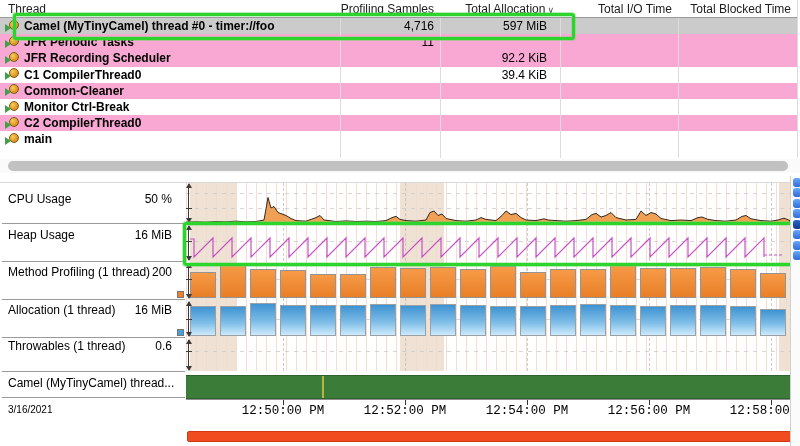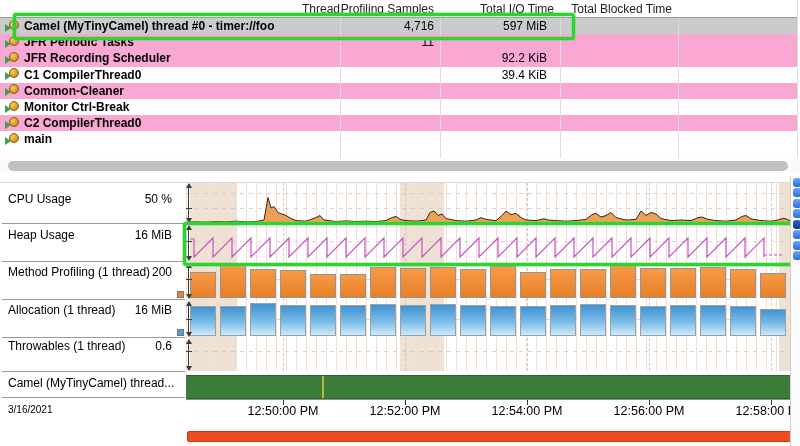--- a/index.html
+++ b/index.html
@@ -5,21 +5,21 @@
   html,body{margin:0;padding:0;background:#fff;}
   #app{position:relative;width:800px;height:446px;overflow:hidden;
        font-family:"Liberation Sans",sans-serif;font-size:12px;color:#000;background:#fff;}
 
   
   .table-panel{position:absolute;left:0;top:0;width:800px;height:174px;background:#fff;}
   .thead{position:absolute;left:0;top:0;width:797px;height:17px;display:grid;
          grid-template-columns:340px 100px 120px 118px 119px;align-items:center;
          border-bottom:1px solid #9b9b9b;background:#fff;z-index:2;}
   .thead .hc{white-space:nowrap;overflow:hidden;color:#1c1c1c;}
-  .hc.left{padding-left:8px;text-align:right;}
+  .hc.left{padding-left:8px;text-align:left;}
   .hc.right{padding-right:6px;text-align:right;}
   .sort-chevron{font-size:9px;color:#444;margin-left:2px;}
   .tbody{position:absolute;left:0;top:18px;width:797px;height:140px;overflow:hidden;}
   .trow{display:grid;grid-template-columns:340px 100px 120px 118px 119px;height:16.2px;
         align-items:center;background:#fff;}
   .trow.stripe{background:#f9a8d4;}
   .trow.selected{background:#cbcbcb;}
   .tname{display:flex;align-items:center;gap:4px;padding-left:5px;font-weight:bold;
          white-space:nowrap;overflow:hidden;}
   .tcell{text-align:right;white-space:nowrap;}
@@ -40,21 +40,21 @@
   
   .bottom-panel{position:absolute;left:0;top:182px;width:800px;height:264px;background:#fff;
                 border-top:1px solid #d9d9d9;}
   .labels-col{position:absolute;left:0;top:0;width:186px;height:264px;}
   .lab-row{position:absolute;left:0;width:186px;}
   .lab-text{position:absolute;left:8px;white-space:nowrap;color:#000;}
   .lab-scale{position:absolute;right:14px;white-space:nowrap;color:#000;}
   .lab-sep{position:absolute;left:2px;width:183px;height:1px;background:#9a9a9a;}
   .chip{position:absolute;right:2px;width:5px;height:5px;border:1px solid #777;}
 
-  .chart-area{position:absolute;left:186px;top:0;width:604px;height:264px;}
+  .chart-area{position:absolute;left:186px;top:0;width:604px;height:264px;font-family:Liberation Mono, monospace;}
   .grid-texture{position:absolute;left:0;top:0;width:604px;height:188px;
      background:repeating-linear-gradient(90deg, rgba(232,165,135,.38) 0 1px, transparent 1px 10px);}
   .band{position:absolute;top:0;height:188px;background:#ecdccb;opacity:.85;}
   .dash-v{position:absolute;top:0;height:188px;width:0;border-left:1px dashed #c2c2c2;opacity:.8;}
   .dash-h{position:absolute;left:0;width:604px;height:1px;opacity:.75;
      background:repeating-linear-gradient(90deg,#c9c9c9 0 4px, transparent 4px 9px);}
   .chart-row{position:absolute;left:0;width:604px;overflow:visible;}
   .vaxis{position:absolute;left:2px;top:1px;bottom:1px;width:1px;background:#3a3a3a;z-index:3;}
   .vaxis:before,.vaxis:after{content:"";position:absolute;left:-2.5px;width:0;height:0;
      border-left:3px solid transparent;border-right:3px solid transparent;}
@@ -83,20 +83,21 @@
 </style>
 </head>
 <body>
 
 <div id="app">
 
   <div class="table-panel">
     <div class="thead">
       <div class="hc left">Thread</div>
       <div class="hc right">Profiling Samples</div>
+      <div class="hc right"><span>Total Allocation</span><span class="sort-chevron">∨</span></div>
       <div class="hc right">Total I/O Time</div>
       <div class="hc right">Total Blocked Time</div>
     </div>
     <div class="tbody" id="tbody">
         <div class="trow selected">
           <div class="tname">
             <span class="thread-icon">
               <span class="tri"></span>
               <span class="coin"></span>
             </span>

